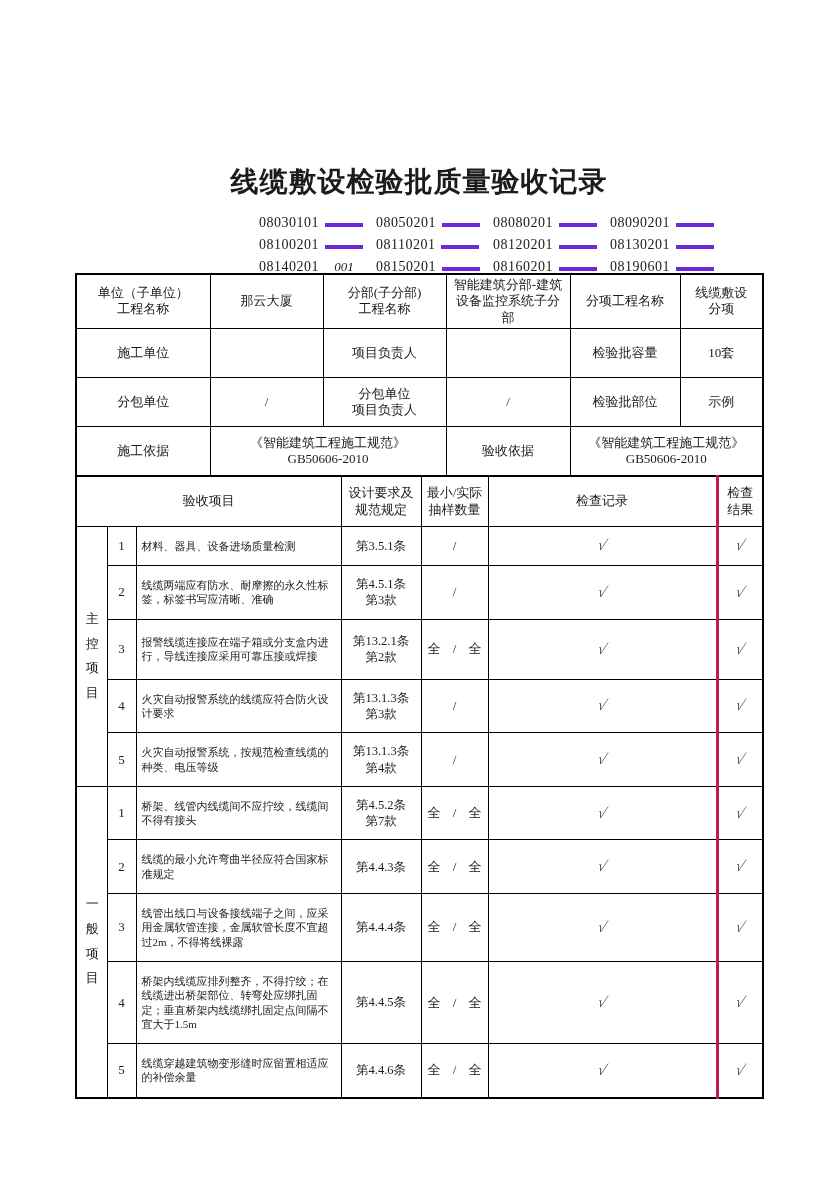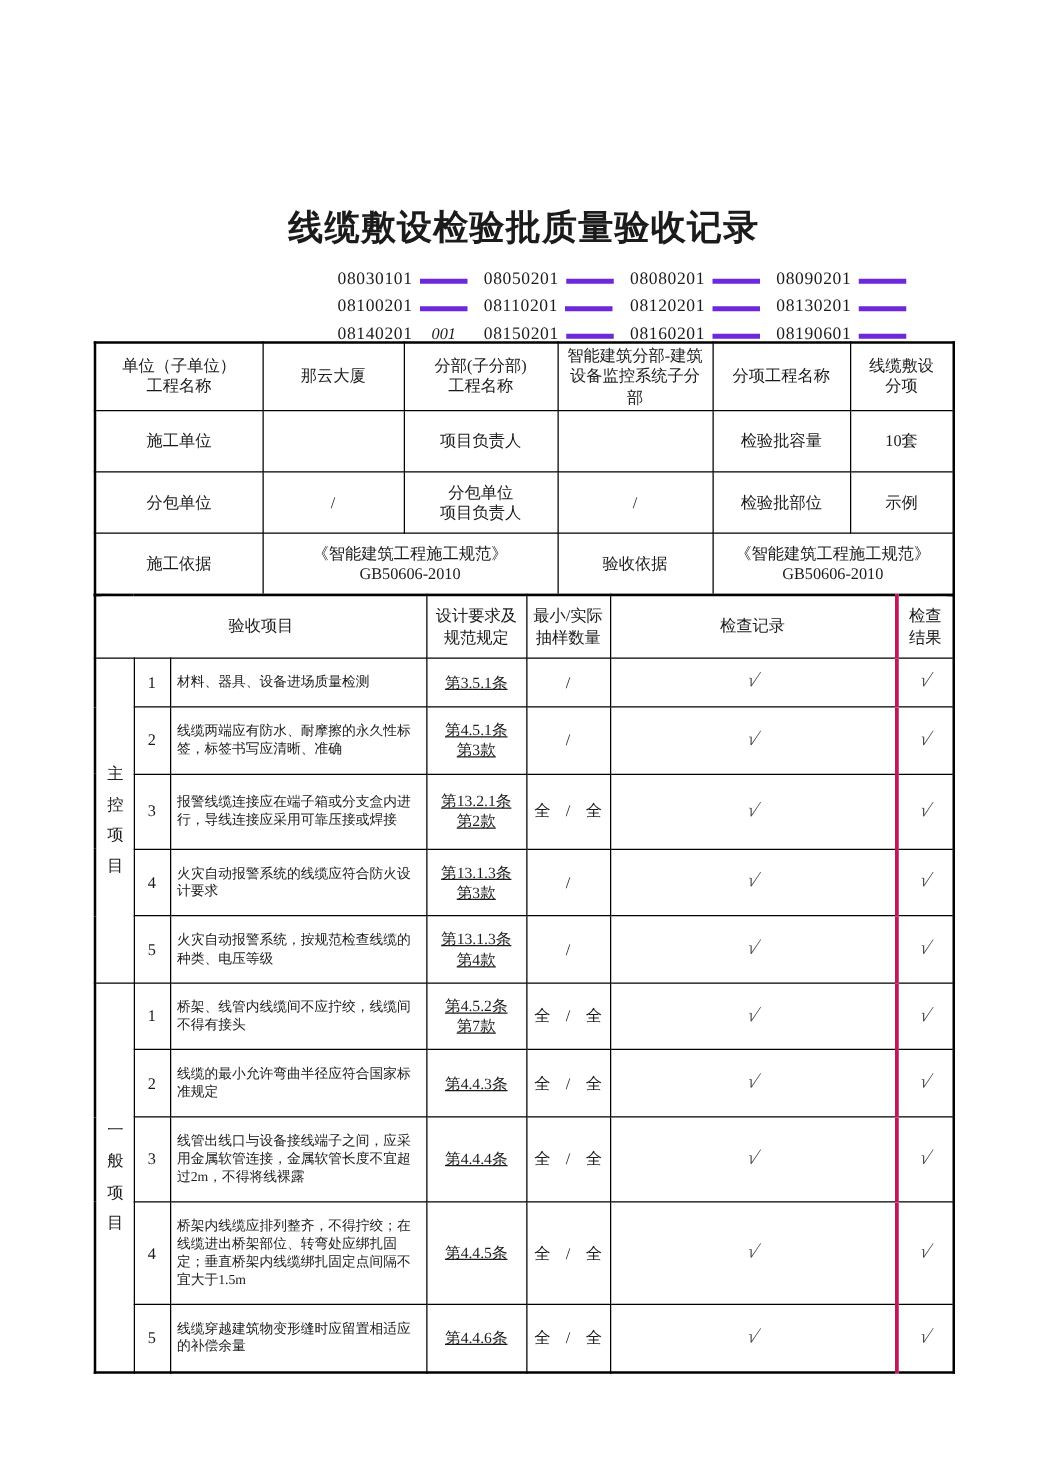--- a/index.html
+++ b/index.html
@@ -8,37 +8,37 @@
     font-family:"Liberation Serif","DejaVu Serif",serif;
     color:#1b1b1b;
   }
   .page-title{
     position:absolute;top:163px;left:0;width:838px;
     text-align:center;font-size:28px;font-weight:bold;letter-spacing:1px;
   }
   .codes{position:absolute;left:259px;top:207px;width:480px;}
   .code-row{height:22px;white-space:nowrap;}
   .code-group{display:inline-block;width:117px;vertical-align:baseline;}
-  .code-label{font-size:14px;letter-spacing:0.5px;margin-left:11px;}
+  .code-label{font-size:14px;letter-spacing:0.5px;}
   .code-underline{
     display:inline-block;width:38px;margin-left:6px;
     border-bottom:4px solid #6d28d9;text-align:center;
     font-size:13px;height:16px;line-height:16px;vertical-align:baseline;font-style:italic;
   }
   .tables{position:absolute;left:75px;top:273px;width:687px;}
   table{border-collapse:collapse;table-layout:fixed;width:687px;background:#fff;border-radius:14px;}
   table,td{border:1px solid #000;}
   table{border-width:2px;}
   td{padding:2px 4px;vertical-align:middle;font-size:13px;overflow:hidden;}
   .items{margin-top:-2px;}
   .preline{white-space:pre-line;}
   .label-cell{text-align:center;line-height:1.25;}
   .value-cell{text-align:center;line-height:1.25;}
   .item-text{font-size:11px;line-height:1.3;text-align:left;padding:12px 5px;}
-  .req-cell{font-size:12.5px;text-align:center;line-height:1.3;white-space:pre-line;text-decoration:underline;}
+  .req-cell{font-size:12.5px;text-align:center;line-height:1.3;white-space:pre-line;}
   .samp-cell{text-align:center;font-size:13px;word-spacing:9px;}
   .tick-cell{text-align:center;}
   .tick{display:inline-block;color:#454545;font-size:15px;transform:skewX(-14deg) rotate(6deg);}
   .result-col{border-left:3px solid #be185d;}
   .vlabel{
     width:14px;margin:0 auto;word-break:break-all;
     line-height:1.9;font-size:13px;text-align:right;
   }
   .num-cell{text-align:center;font-size:13px;}
 </style>

